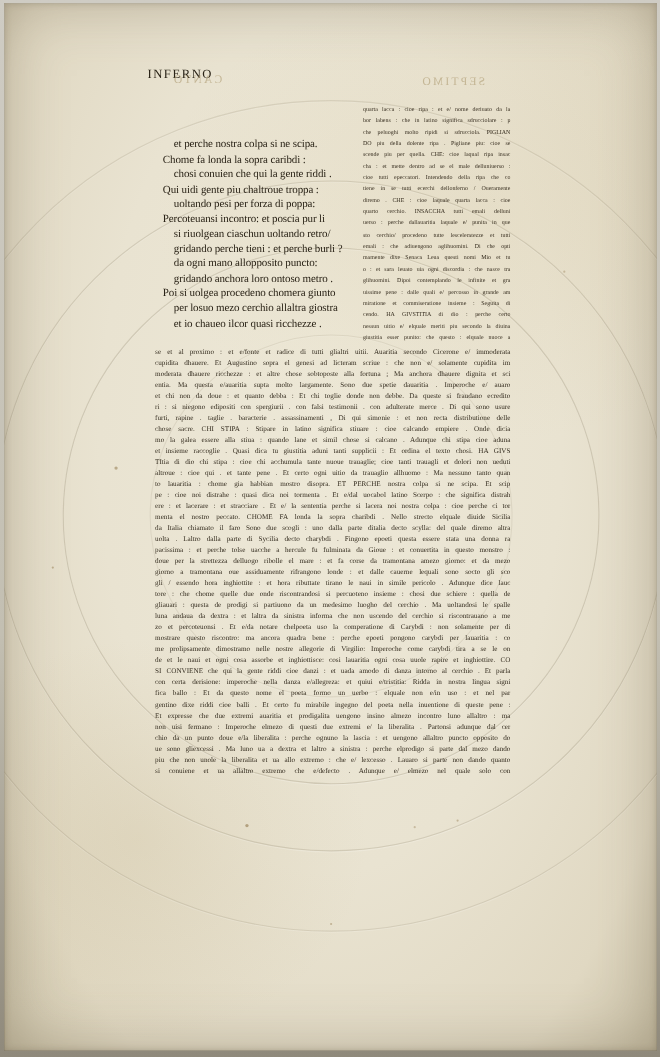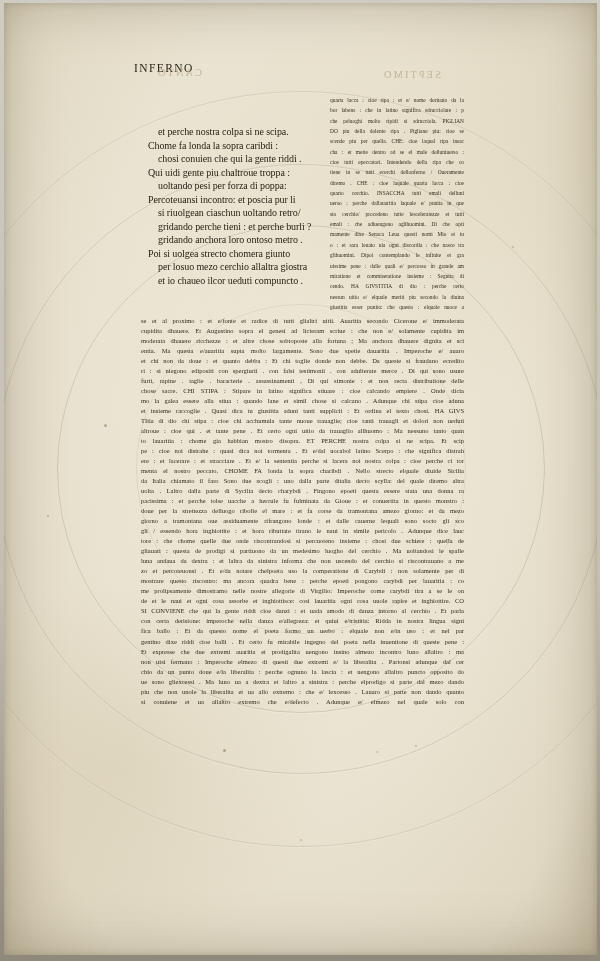--- a/index.html
+++ b/index.html
@@ -67,24 +67,25 @@
 
     <div id="verse-block">
         <div class="verse-line indent">et perche nostra colpa si ne scipa.</div>
         <div class="verse-line">Chome fa londa la sopra caribdi :</div>
         <div class="verse-line indent">chosi conuien che qui la gente riddi .</div>
         <div class="verse-line">Qui uidi gente piu chaltroue troppa :</div>
         <div class="verse-line indent">uoltando pesi per forza di poppa:</div>
         <div class="verse-line">Percoteuansi incontro: et poscia pur li</div>
         <div class="verse-line indent">si riuolgean ciaschun uoltando retro/</div>
         <div class="verse-line indent">gridando perche tieni : et perche burli ?</div>
+        <div class="verse-line indent">da ogni mano allopposito puncto:</div>
         <div class="verse-line indent">gridando anchora loro ontoso metro .</div>
-        <div class="verse-line">Poi si uolgea strecto chomera giunto</div>
+        <div class="verse-line">Poi si uolgea procedeno chomera giunto</div>
         <div class="verse-line indent">per losuo mezo cerchio allaltra giostra</div>
-        <div class="verse-line indent">et io chaueo ilcor ueduti compuncto .</div>
+        <div class="verse-line indent">et io chaueo ilcor quasi ricchezze .</div>
       </div>
 
     <div id="side-block">
         <div class="side-line">quarta lacca : cioe ripa : et e/ nome deriuato da la</div>
         <div class="side-line">bor labens : che in latino significa sdrucciolare : p</div>
         <div class="side-line">che peluoghi molto ripidi si sdrucciola. PIGLIAN</div>
         <div class="side-line">DO piu della dolente ripa . Pigliane piu: cioe se</div>
         <div class="side-line">scende piu per quella. CHE: cioe laqual ripa insac</div>
         <div class="side-line">cha : et mette dentro ad se el male delluniuerso :</div>
         <div class="side-line">cioe tutti epeccatori. Intendendo della ripa che co</div>

